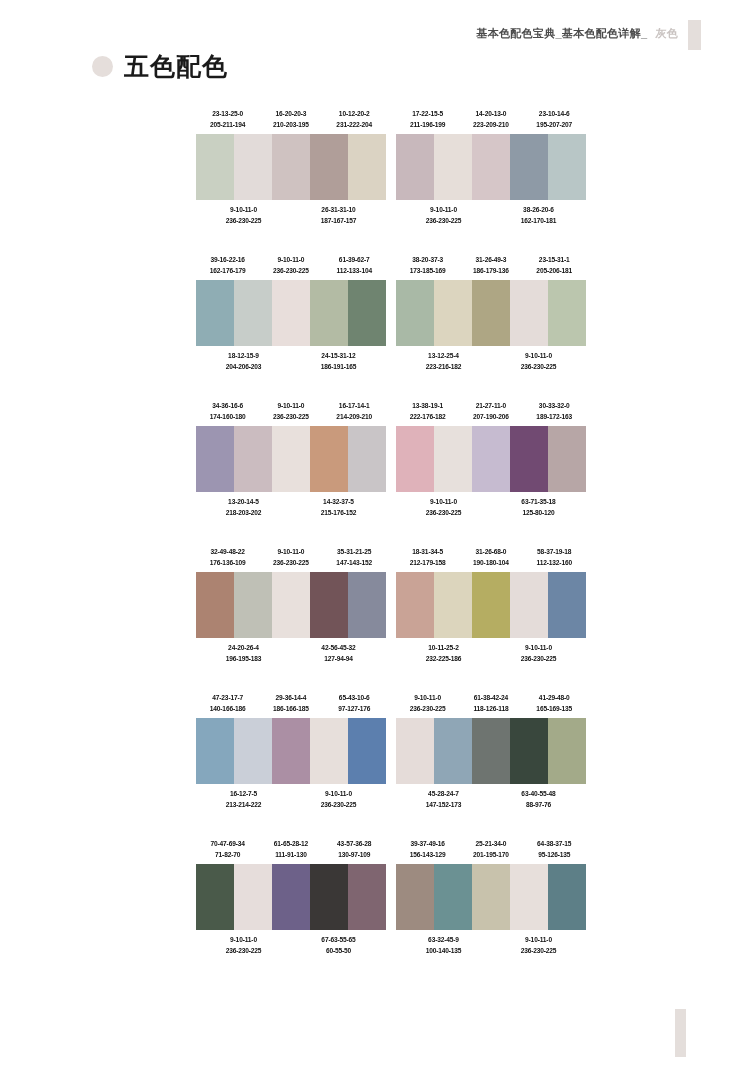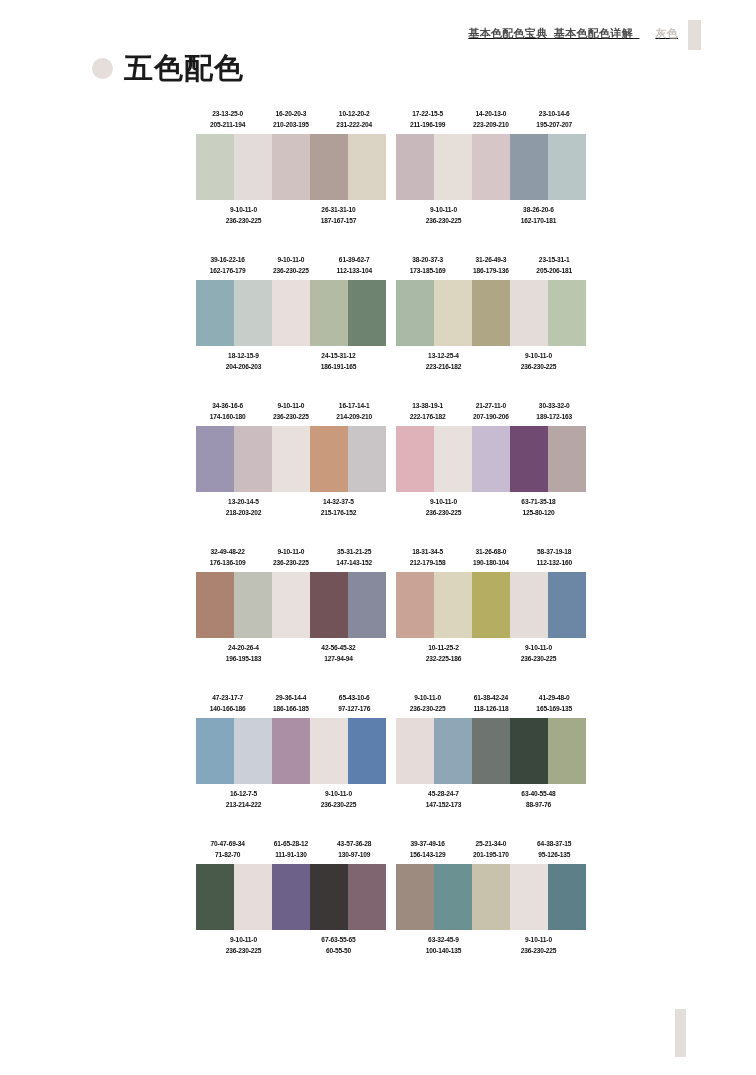--- a/index.html
+++ b/index.html
@@ -15,26 +15,25 @@
     overflow: hidden;
   }
 
   
   #page-header {
     position: absolute;
     top: 26px;
     right: 78px;
     display: flex;
     align-items: baseline;
-    gap: 16px;
+    gap: 8px;
     font-size: 11px;
     font-weight: bold;
     letter-spacing: 0.3px;
     white-space: nowrap;
-    text-decoration: underline;
   }
   #page-header .hdr-dark { color: #4a4a4a; }
   #page-header .hdr-light { color: #c9c3c1; }
 
   #header-tab {
     position: absolute;
     top: 20px;
     right: 55px;
     width: 13px;
     height: 30px;
@@ -50,21 +49,21 @@
     align-items: center;
     gap: 11px;
   }
   #title-bullet {
     width: 21px;
     height: 21px;
     border-radius: 50%;
     background: #e5dedb;
   }
   #title-text {
-    font-size: 29px;
+    font-size: 25px;
     font-weight: bold;
     color: #1a1a1a;
     letter-spacing: 1px;
     line-height: 1;
   }
 
   
   #palette-grid {
     position: absolute;
     top: 108px;

